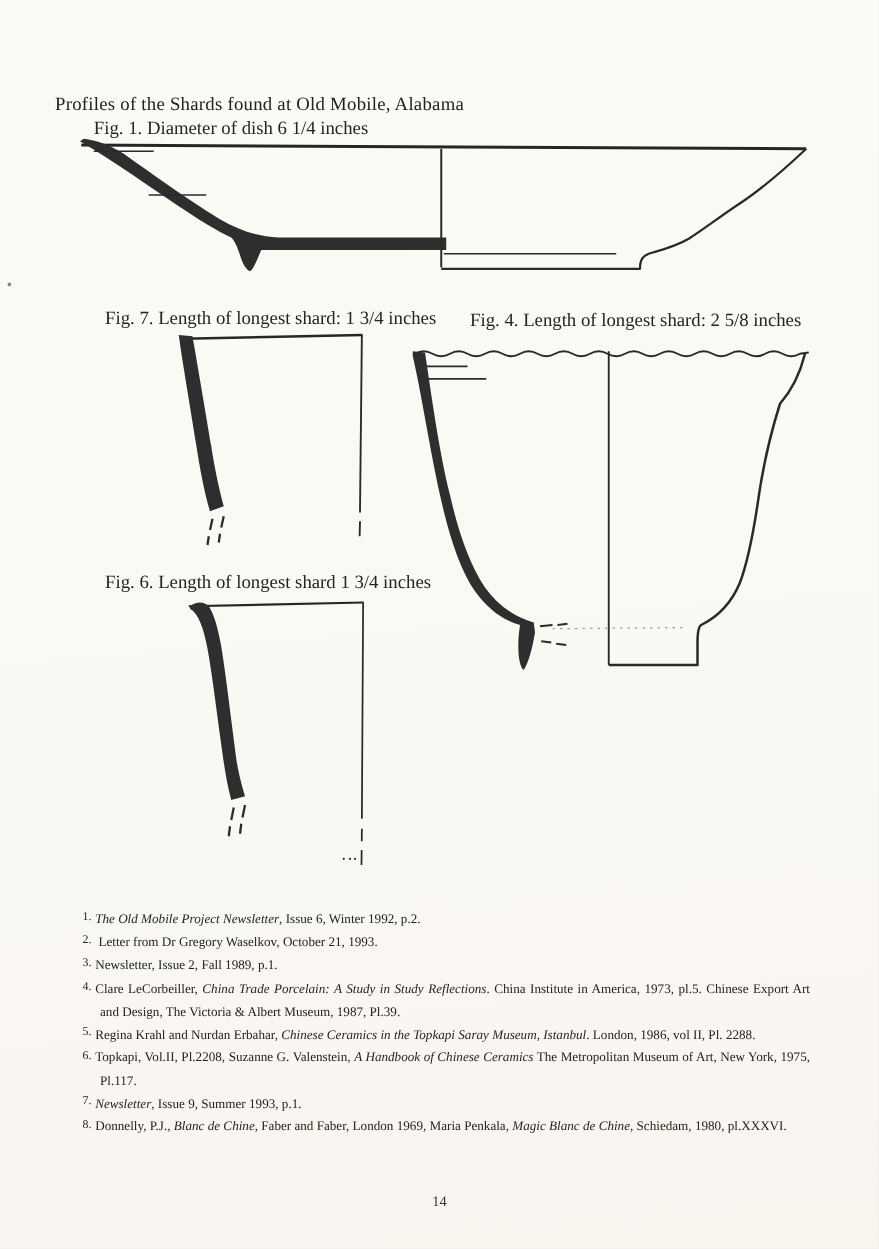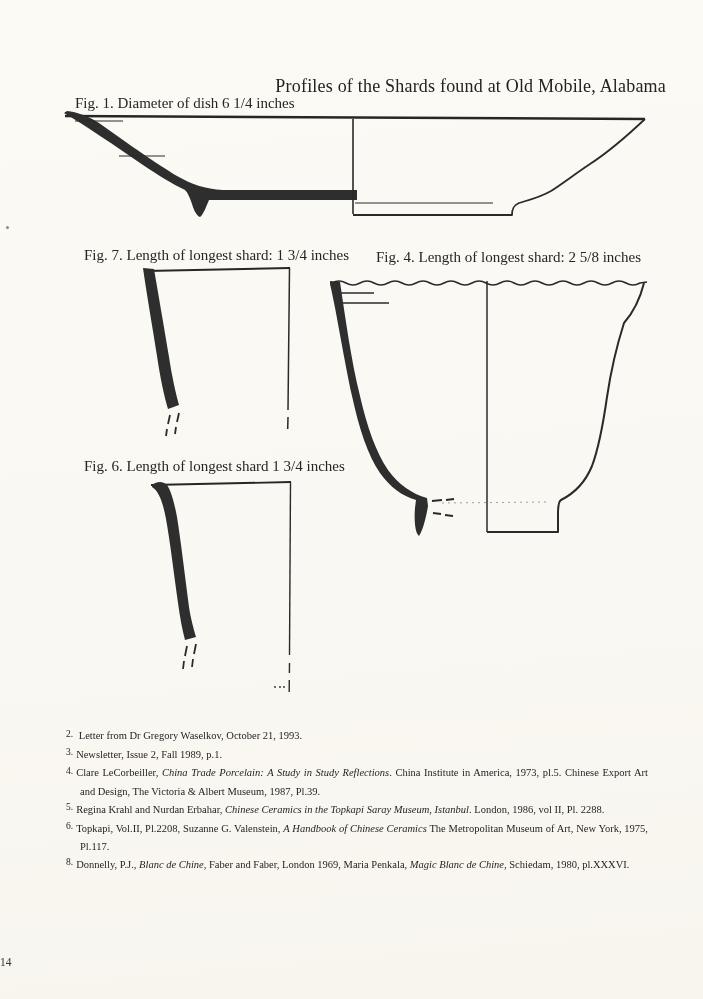--- a/index.html
+++ b/index.html
@@ -9,23 +9,23 @@
     font-family: "Liberation Serif", serif;
     color: #1f1f1f;
     overflow: hidden;
   }
   .page {
     position: relative;
     width: 703px; height: 999px;
     background: linear-gradient(175deg, #fbfaf5 0%, #faf8f2 60%, #f7f5ee 100%);
   }
   .title {
-    position: absolute; left: 16px; top: 76px; width: 650px;
-    text-align: right;
-    font-size: 18px; letter-spacing: 0.2px;
+    position: absolute; left: 44px; top: 76px; width: 650px;
+    text-align: left;
+    font-size: 15px; letter-spacing: 0.2px;
     color: #222;
   }
   .caption {
     position: absolute;
     font-size: 15px;
     color: #252525;
     white-space: nowrap;
   }
   .cap1 { left: 75px;  top: 95px;  }
   .cap3 { left: 84px;  top: 247px; }
@@ -47,21 +47,21 @@
     text-align: justify;
   }
   .footnote .italic { font-style: italic; }
   .fn-num {
     font-size: 9.5px;
     position: relative; top: -2.5px;
     margin-right: 3px;
   }
   .pagenum {
     position: absolute; left: 0; top: 956px; width: 703px;
-    text-align: left; font-size: 11.5px; color: #333;
+    text-align: center; font-size: 11.5px; color: #333;
   }
   .speck {
     position: absolute; left: 6px; top: 226px;
     width: 3px; height: 3px; border-radius: 50%;
     background: #8a8a85;
   }
   svg path, svg line { vector-effect: none; }
 </style>
 </head>
 <body>
@@ -137,25 +137,27 @@
              C36,98 32,64 28,42 C25,26 21,14 14,10 Z" fill="#2e2e2e" stroke="none"></path>
     <g stroke="#2a2a2a" stroke-width="1.8" fill="none">
       <path d="M49,169 L47,179"></path>
         <path d="M46,184 L45,192"></path>
       <path d="M58,167 L56,177"></path>
         <path d="M55,182 L54,190"></path>
     </g>
   </svg>
 
   <div class="footnotes">
+      <p class="footnote"><span class="fn-num">1.</span><span class="italic">The Old Mobile Project Newsletter</span><span>, Issue 6, Winter 1992, p.2.</span></p>
       <p class="footnote"><span class="fn-num">2.</span><span>&nbsp;Letter from Dr Gregory Waselkov, October 21, 1993.</span></p>
       <p class="footnote"><span class="fn-num">3.</span><span>Newsletter, Issue 2, Fall 1989, p.1.</span></p>
       <p class="footnote"><span class="fn-num">4.</span><span>Clare LeCorbeiller, </span><span class="italic">China Trade Porcelain: A Study in Study Reflections</span><span>.  China Institute in America, 1973, pl.5. Chinese Export Art and Design, The Victoria &amp; Albert Museum, 1987, Pl.39.</span></p>
       <p class="footnote"><span class="fn-num">5.</span><span>Regina Krahl and Nurdan Erbahar, </span><span class="italic">Chinese Ceramics in the Topkapi Saray Museum, Istanbul</span><span>.  London, 1986, vol II, Pl. 2288.</span></p>
       <p class="footnote"><span class="fn-num">6.</span><span>Topkapi, Vol.II, Pl.2208, Suzanne G. Valenstein, </span><span class="italic">A Handbook of Chinese Ceramics</span><span> The Metropolitan Museum of Art, New York, 1975, Pl.117.</span></p>
+      <p class="footnote"><span class="fn-num">7.</span><span class="italic">Newsletter</span><span>, Issue 9, Summer 1993, p.1.</span></p>
       <p class="footnote"><span class="fn-num">8.</span><span>Donnelly, P.J., </span><span class="italic">Blanc de Chine</span><span>, Faber and Faber, London 1969, Maria Penkala, </span><span class="italic">Magic Blanc de Chine</span><span>, Schiedam, 1980, pl.XXXVI.</span></p>
     </div>
 
   <div class="pagenum">14</div>
 
   <div class="speck"></div>
 
 </div>
 
 </body></html>

